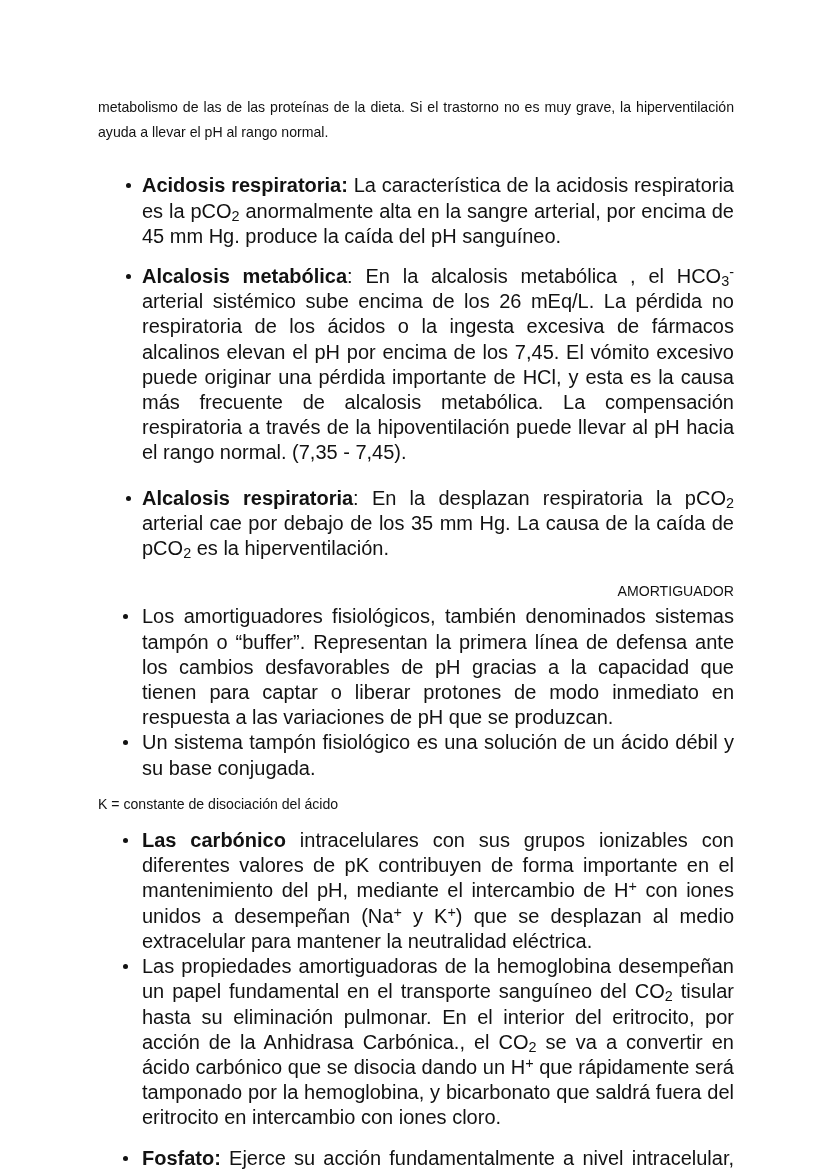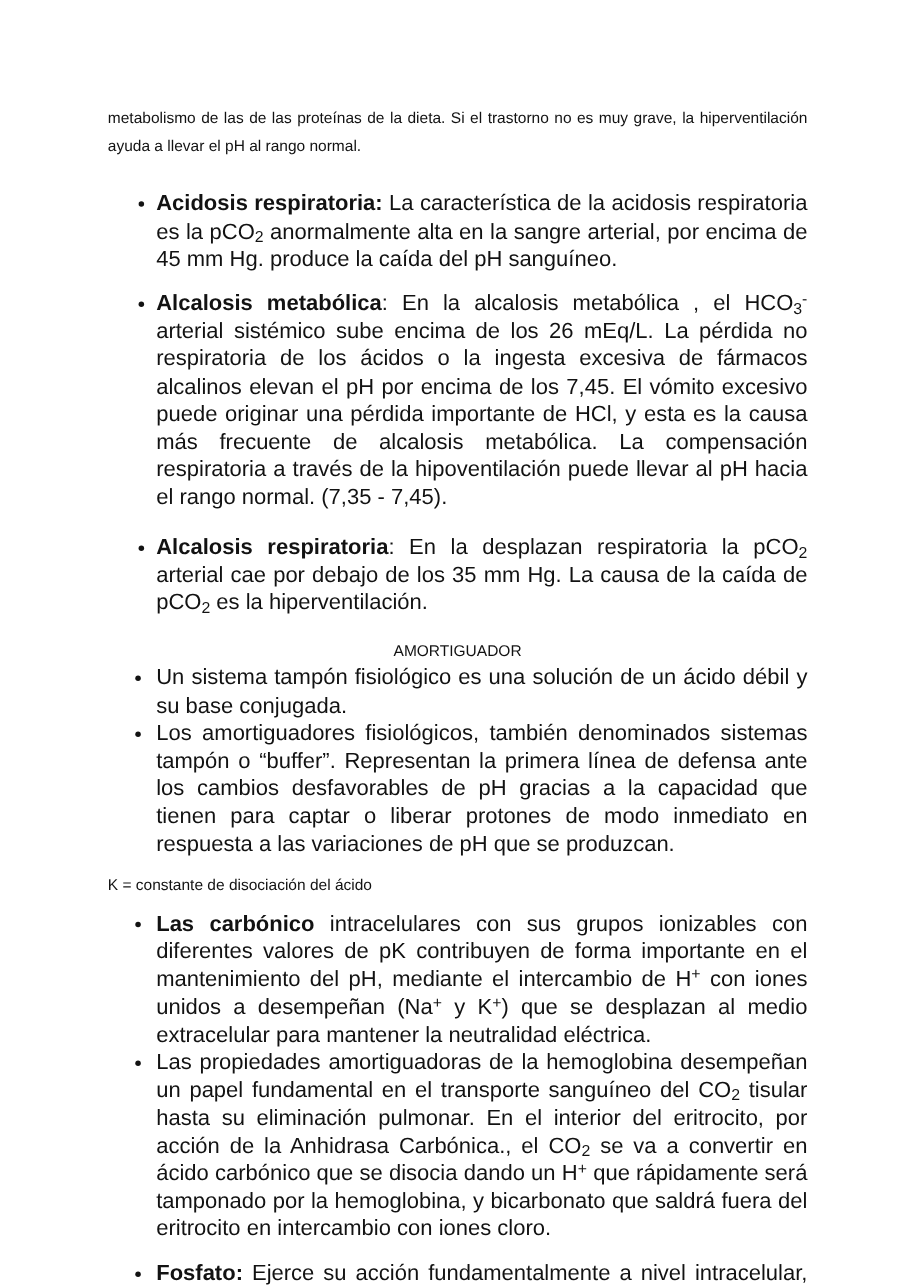--- a/index.html
+++ b/index.html
@@ -30,21 +30,21 @@
     margin: 0;
     font-size: 14.1px;
     line-height: 25.2px;
     text-align: justify;
     text-justify: inter-word;
     color: #121212;
   }
   .heading {
     font-size: 14.1px;
     line-height: 25.2px;
-    text-align: center;
+    text-align: right;
     color: #121212;
   }
   .spacer-lg { height: 28px; }
   .spacer-md { height: 18px; }
   .spacer-sm { height: 11px; }
 
   ul.bullets {
     margin: 0;
     padding: 0;
     list-style: none;
@@ -121,22 +121,22 @@
       <li class="gap">
         <b>Alcalosis respiratoria</b><span>: En la desplazan respiratoria la pCO</span><sub>2</sub><span> arterial cae por debajo de los 35 mm Hg. La causa de la caída de pCO</span><sub>2</sub><span> es la hiperventilación.</span>
       </li>
     </ul>
 
     <div class="spacer-md"></div>
 
     <div class="heading">AMORTIGUADOR</div>
 
     <ul class="bullets">
+      <li>Los amortiguadores fisiológicos, también denominados sistemas tampón o “buffer”. Representan la primera línea de defensa ante los cambios desfavorables de pH gracias a la capacidad que tienen para captar o liberar protones de modo inmediato en respuesta a las variaciones de pH que se produzcan.</li>
       <li>Un sistema tampón fisiológico es una solución de un ácido débil y su base conjugada.</li>
-      <li>Los amortiguadores fisiológicos, también denominados sistemas tampón o “buffer”. Representan la primera línea de defensa ante los cambios desfavorables de pH gracias a la capacidad que tienen para captar o liberar protones de modo inmediato en respuesta a las variaciones de pH que se produzcan.</li>
     </ul>
 
 
 
     <div class="spacer-sm"></div>
 
     <div class="eq">K = constante de disociación del ácido</div>
 
     <div class="spacer-sm"></div>
 

